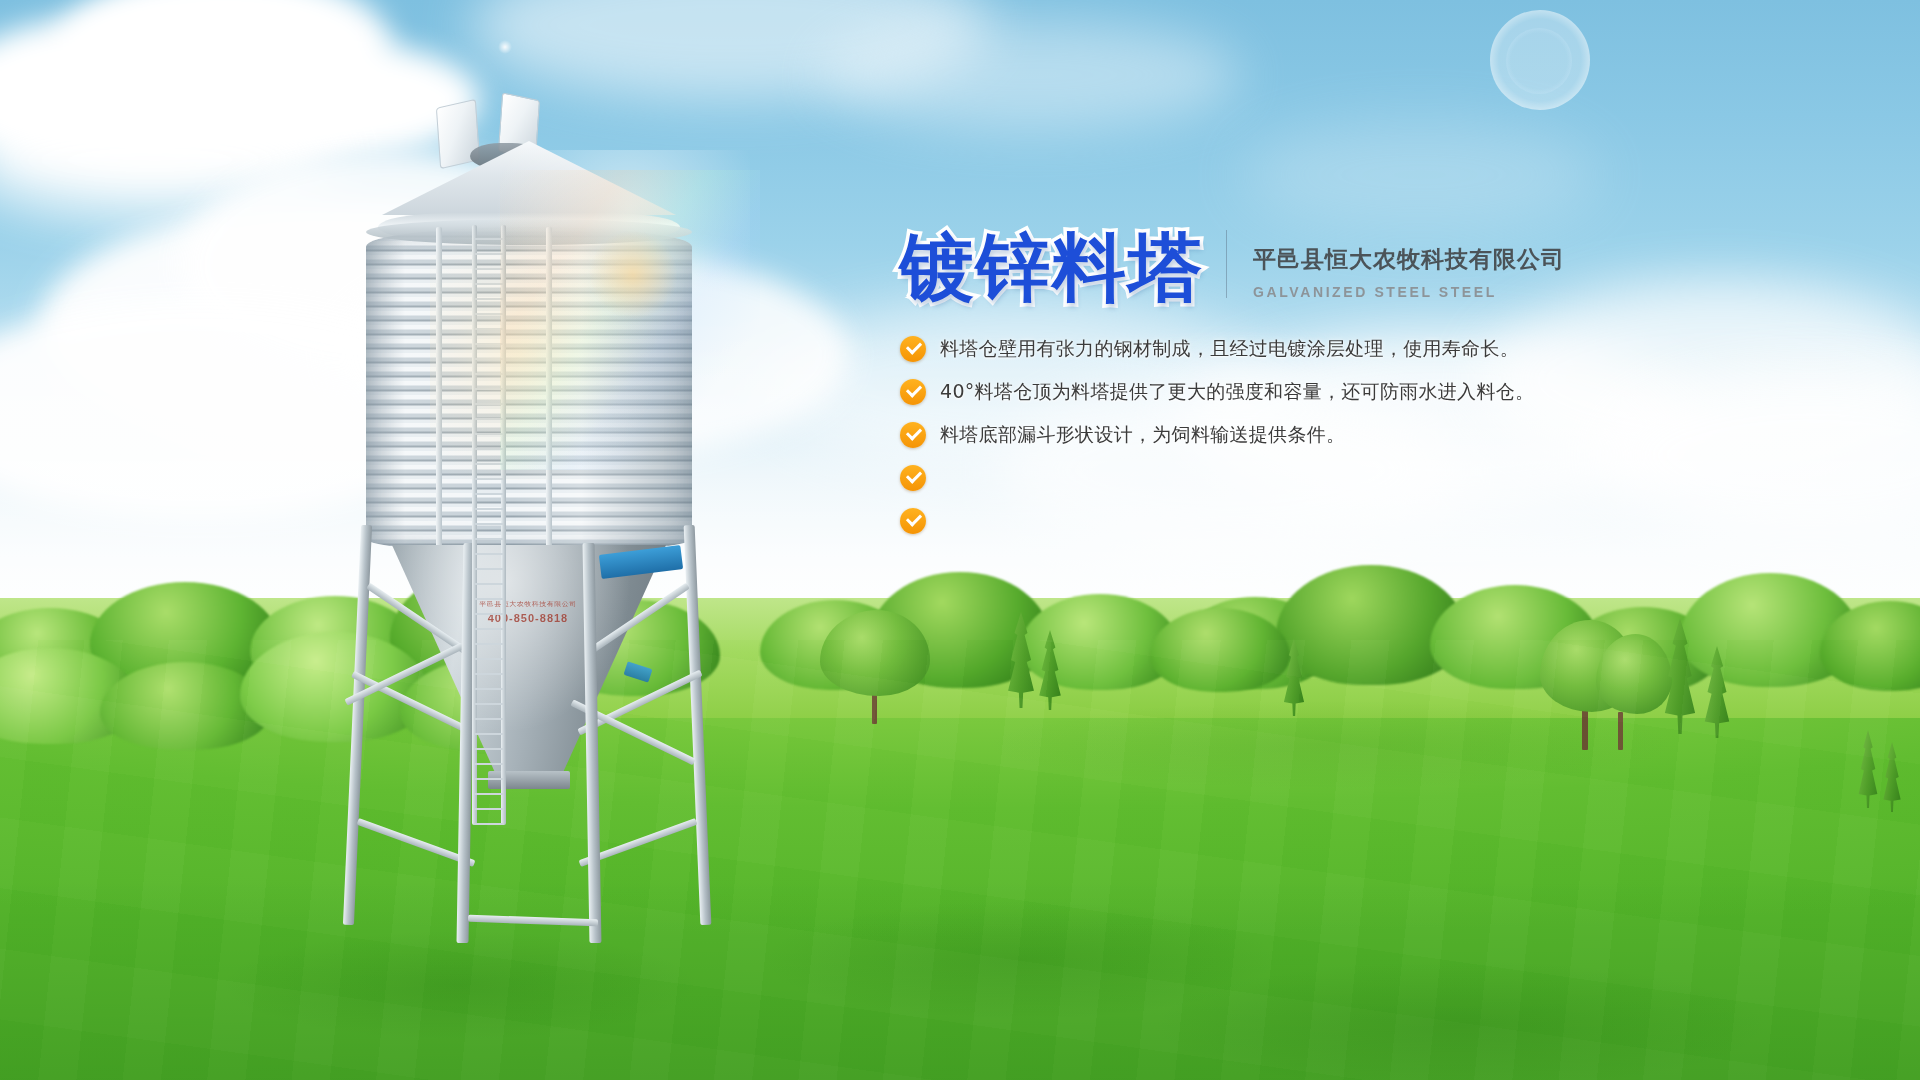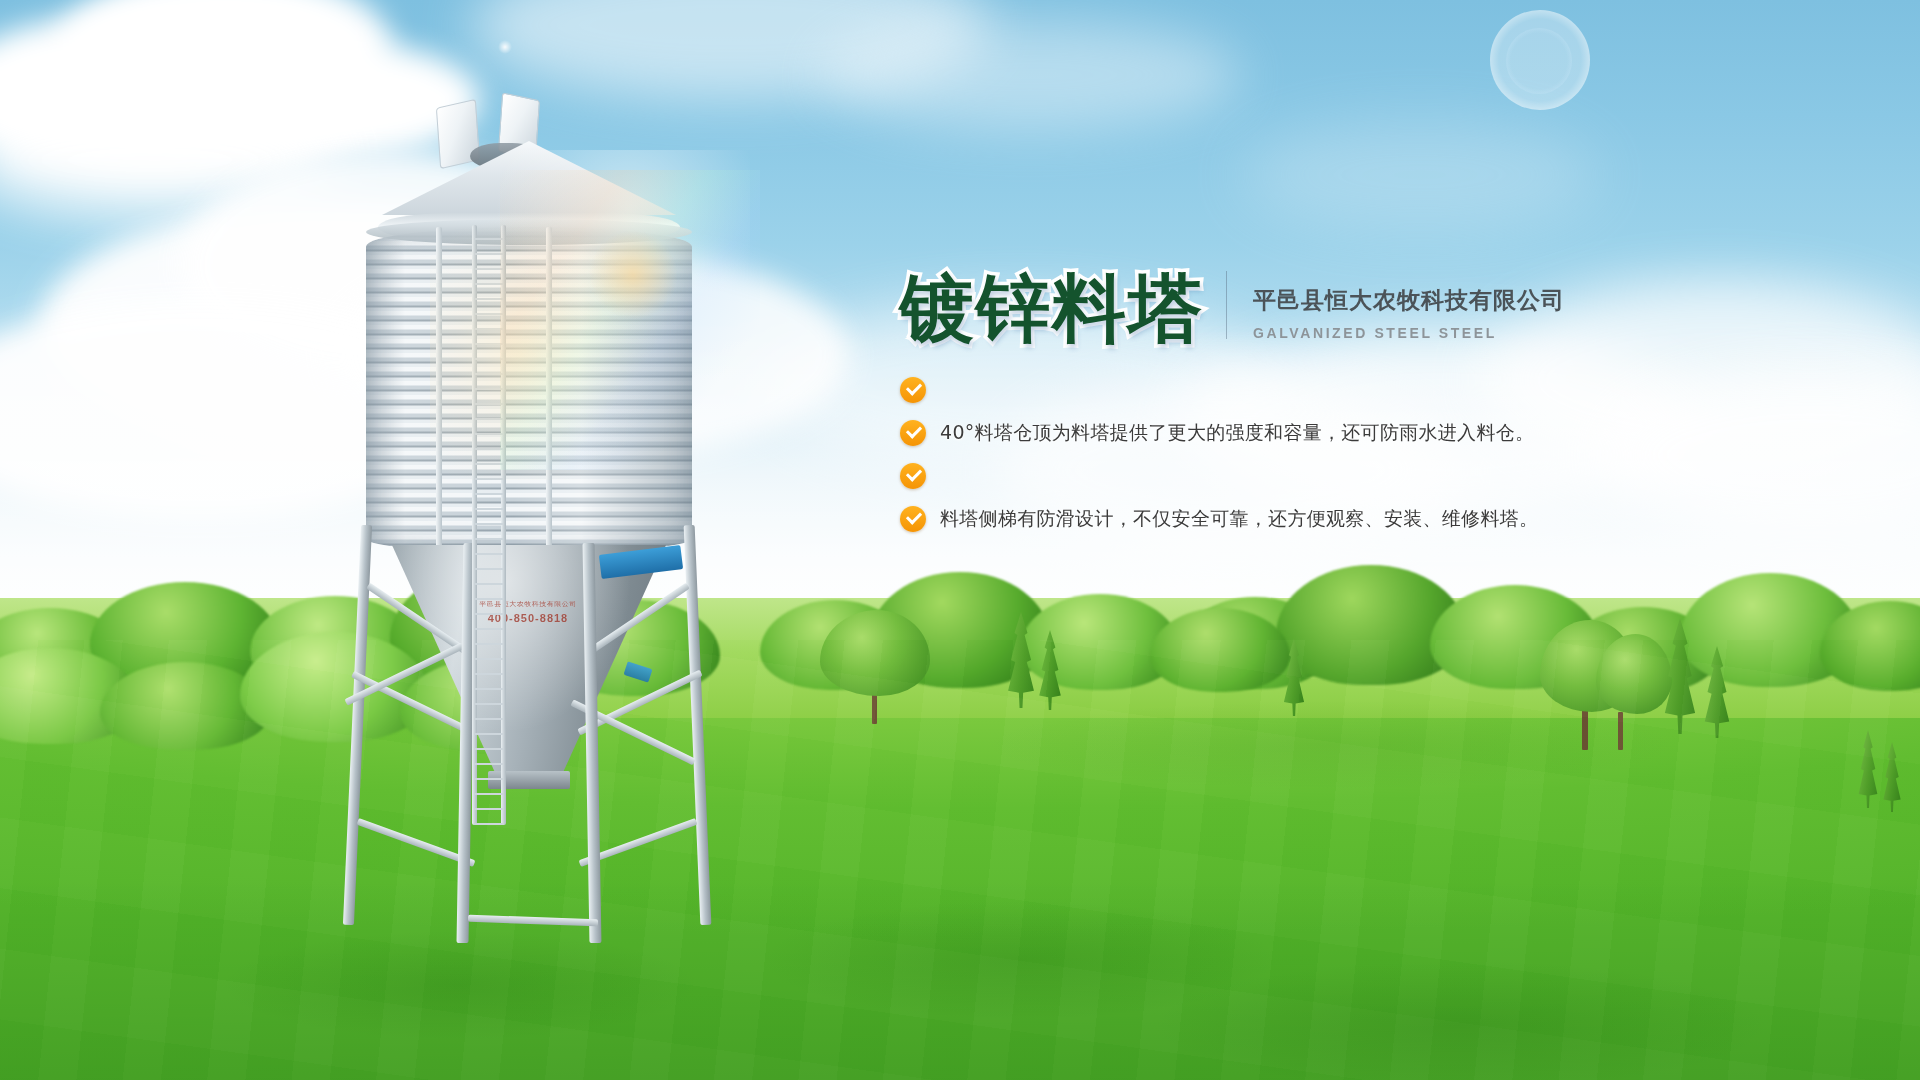--- a/index.html
+++ b/index.html
@@ -299,26 +299,25 @@
     pointer-events:none;
   }
 
   
   .content { position:absolute; left:900px; top:230px; width:700px; }
 
   .title-row { display:flex; align-items:flex-end; gap:22px; }
   .headline {
     font-family:"DejaVu Sans","Liberation Sans",sans-serif;
     font-size:74px; font-weight:bold; line-height:1;
-    color:#14532d; letter-spacing:2px;
+    color:#1d4ed8; letter-spacing:2px;
     -webkit-text-stroke:7px #ffffff;
     paint-order:stroke fill;
     text-shadow:2px 4px 5px rgba(40,90,150,.28);
     white-space:nowrap;
-    margin-top:41px;
   }
   .title-div { width:1px; height:68px; background:rgba(90,110,130,.45); margin:0 4px 6px 0; }
   .co-block { padding-bottom:4px; }
   .co-name {
     font-size:23px; font-weight:bold; color:#4b5358; letter-spacing:1px;
     font-family:"DejaVu Sans","Liberation Sans",sans-serif; white-space:nowrap;
   }
   .co-en {
     font-size:14px; font-weight:bold; color:#8d9499; letter-spacing:2.6px;
     margin-top:9px; font-family:"Liberation Sans",sans-serif;
@@ -501,29 +500,33 @@
       <div class="co-block">
         <div class="co-name">平邑县恒大农牧科技有限公司</div>
         <div class="co-en">GALVANIZED STEEL STEEL</div>
       </div>
     </div>
 
 
     <div class="bullets">
       <div class="bullet">
         <div class="chk"></div>
+        <div class="btxt">料塔仓壁用有张力的钢材制成，且经过电镀涂层处理，使用寿命长。</div>
       </div>
       <div class="bullet">
         <div class="chk"></div>
         <div class="btxt">40°料塔仓顶为料塔提供了更大的强度和容量，还可防雨水进入料仓。</div>
       </div>
       <div class="bullet">
         <div class="chk"></div>
+        <div class="btxt">料塔底部漏斗形状设计，为饲料输送提供条件。</div>
       </div>
       <div class="bullet">
         <div class="chk"></div>
-        <div class="btxt">料塔侧梯有防滑设计，不仅安全可靠，还方便观察、安装、维修料塔。</div>
+      </div>
+      <div class="bullet">
+        <div class="chk"></div>
       </div>
     </div>
 
   </div>
 
 </div>
 
 </body></html>

